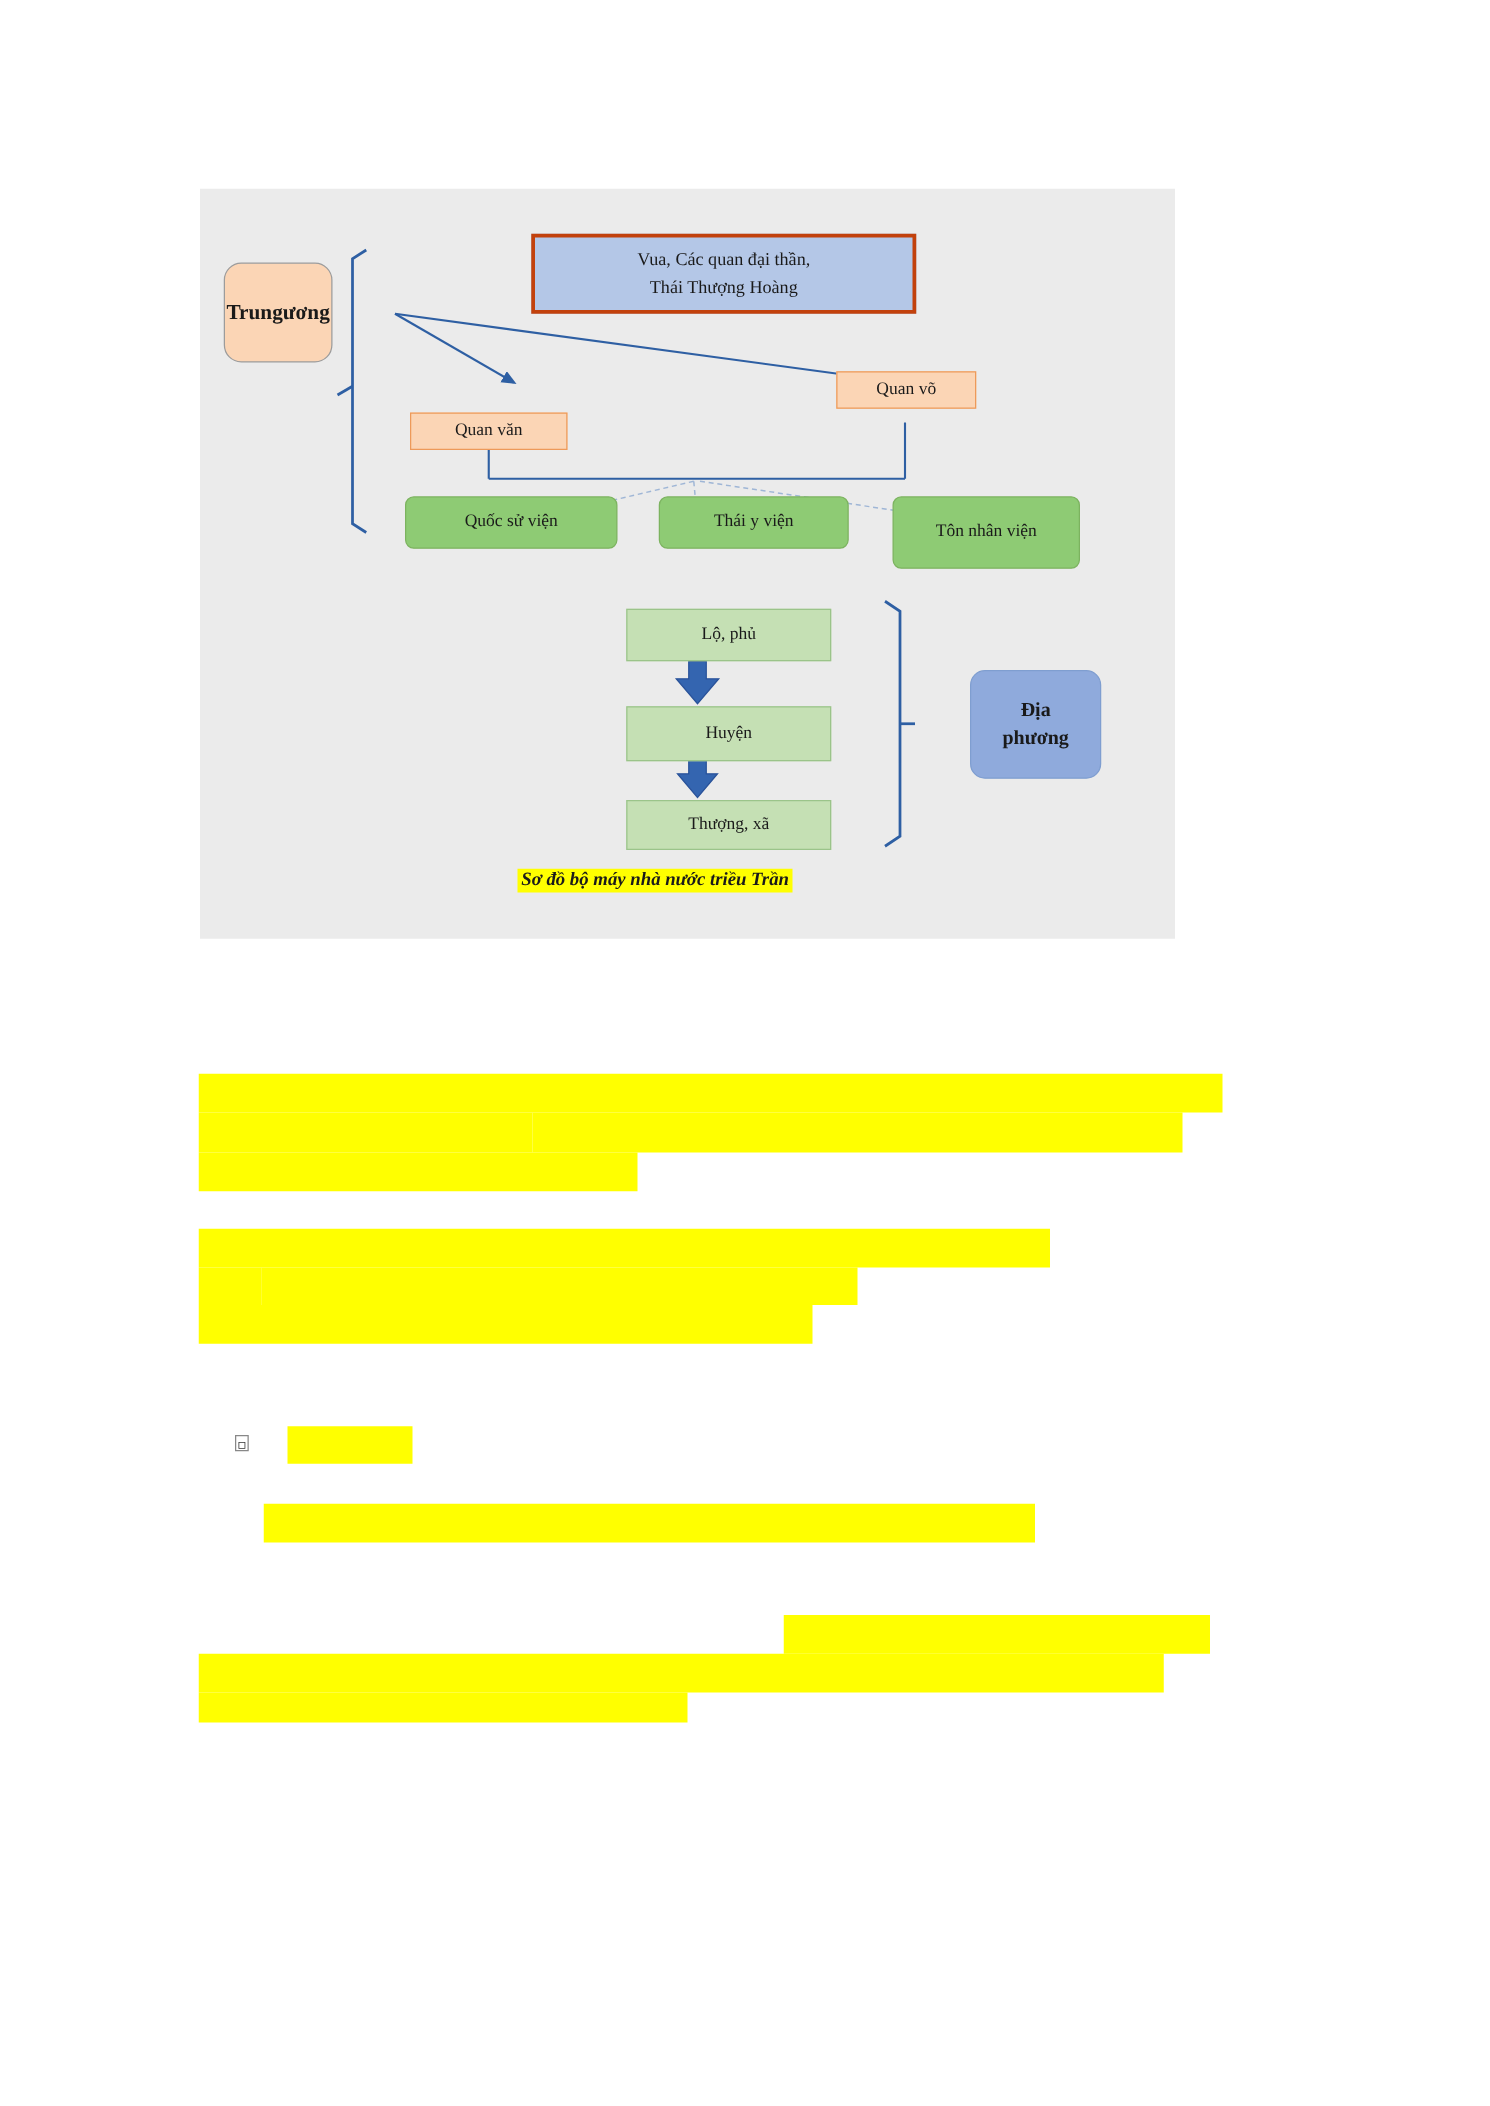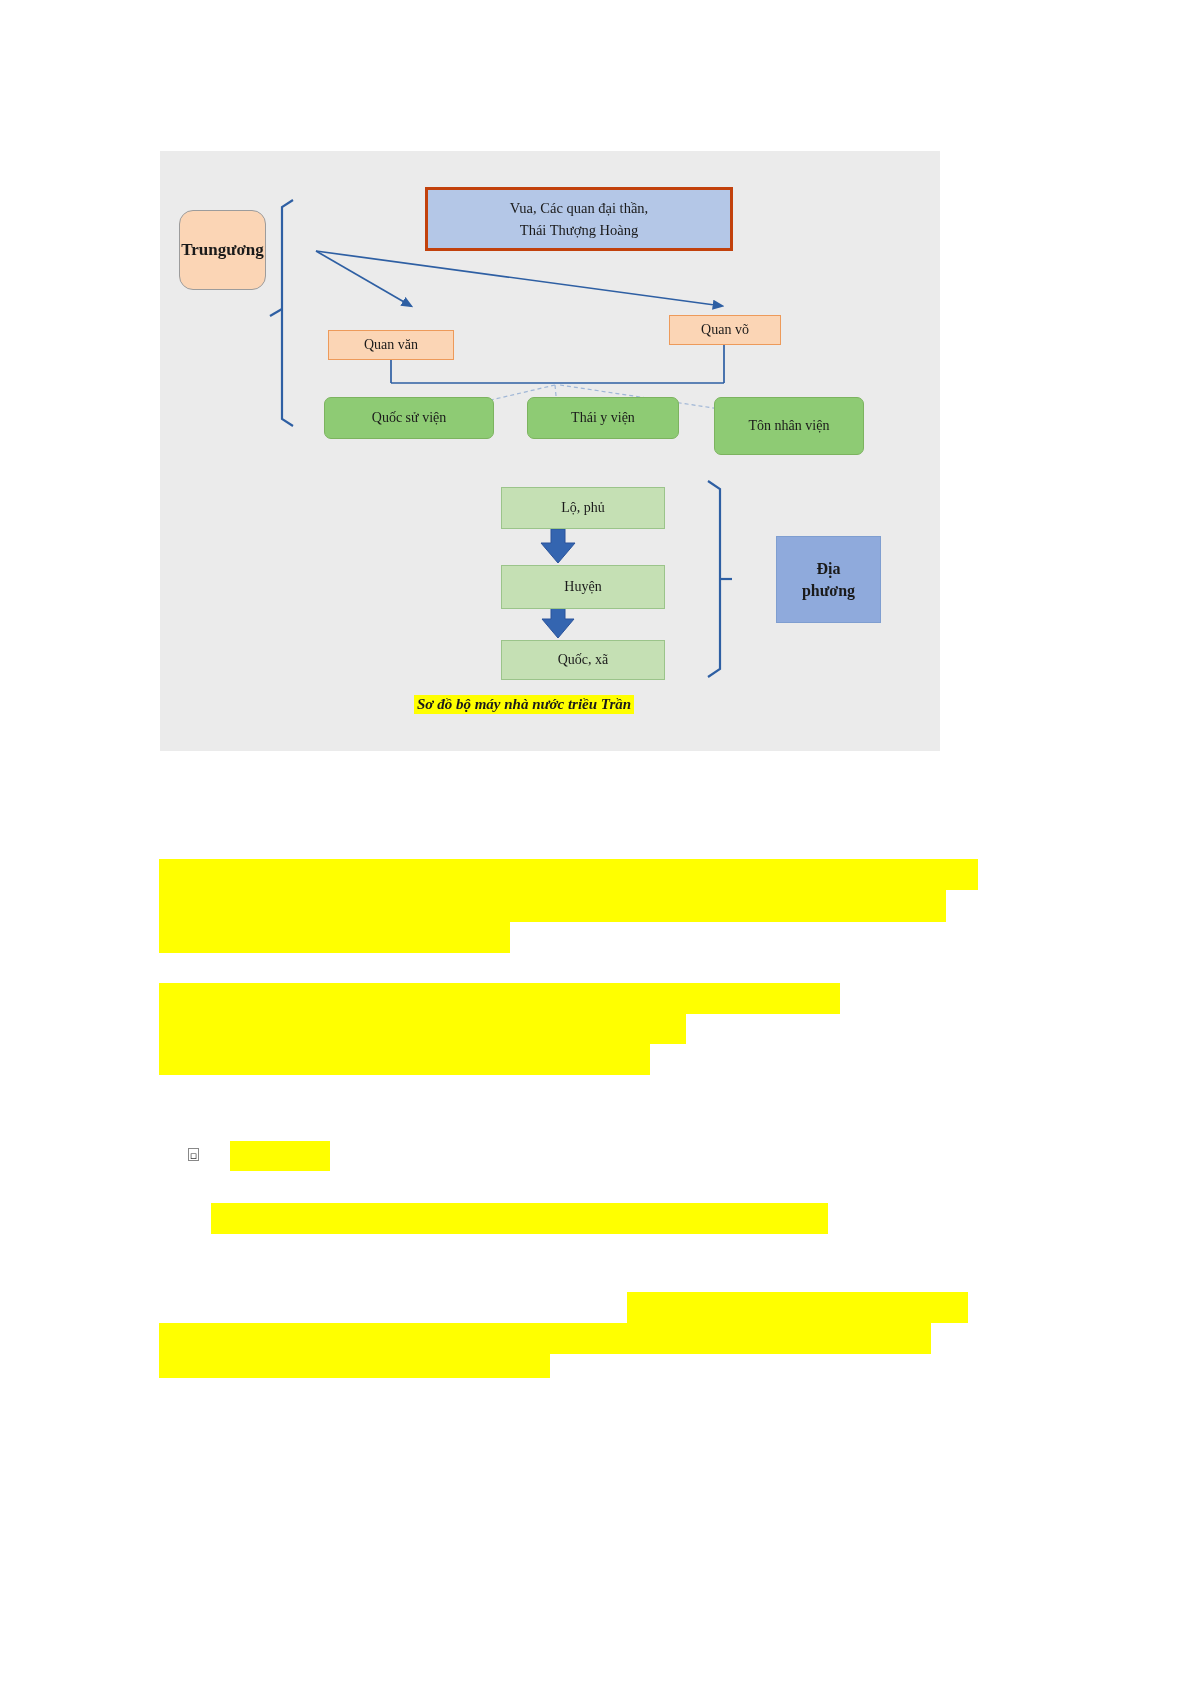--- a/index.html
+++ b/index.html
@@ -53,21 +53,21 @@
     font-size: 17px;
     flex-direction: row;
     line-height: 1.35;
     text-align: right;
   }
 
   
   .node-blue-round {
     background: #8faadc;
     border: 1.5px solid #7f9ed0;
-    border-radius: 0;
+    border-radius: 12px;
     font-weight: bold;
     font-size: 16px;
     flex-direction: column;
     line-height: 1.35;
   }
 
   
   .node-orange {
     background: #fbd5b5;
     border: 1px solid #ed9a5a;
@@ -174,21 +174,21 @@
 
   <div class="node node-blue" style="left:265px; top:36px; width:308px; height:64px;">
     <span>Vua, Các quan đại thần,</span>
     <span>Thái Thượng Hoàng</span>
   </div>
 
   <div class="node node-orange" style="left:168px; top:158px; width:126px; height:30px;margin-top:21px;">
     <span>Quan văn</span>
   </div>
 
-  <div class="node node-orange" style="left:509px; top:164px; width:112px; height:30px;">
+  <div class="node node-orange" style="left:509px; top:146px; width:112px; height:30px;">
     <span>Quan võ</span>
   </div>
 
   <div class="node node-green" style="left:164px; top:246px; width:170px; height:42px;">
     <span>Quốc sử viện</span>
   </div>
 
   <div class="node node-green" style="left:367px; top:246px; width:152px; height:42px;">
     <span>Thái y viện</span>
   </div>
@@ -199,21 +199,21 @@
 
   <div class="node node-paleg" style="left:325px; top:336px; width:164px; height:42px;">
     <span>Lộ, phủ</span>
   </div>
 
   <div class="node node-paleg" style="left:325px; top:414px; width:164px; height:44px;">
     <span>Huyện</span>
   </div>
 
   <div class="node node-paleg" style="left:325px; top:489px; width:164px; height:40px;">
-    <span>Quốc, xã</span>
+    <span>Thượng, xã</span>
   </div>
 
   <div class="node node-blue-round" style="left:616px; top:385px; width:105px; height:87px;">
     <span>Địa</span>
     <span>phương</span>
   </div>
 
   <div class="caption" style="left:254px; top:544px;">Sơ đồ bộ máy nhà nước triều Trần</div>
 
 </div>

